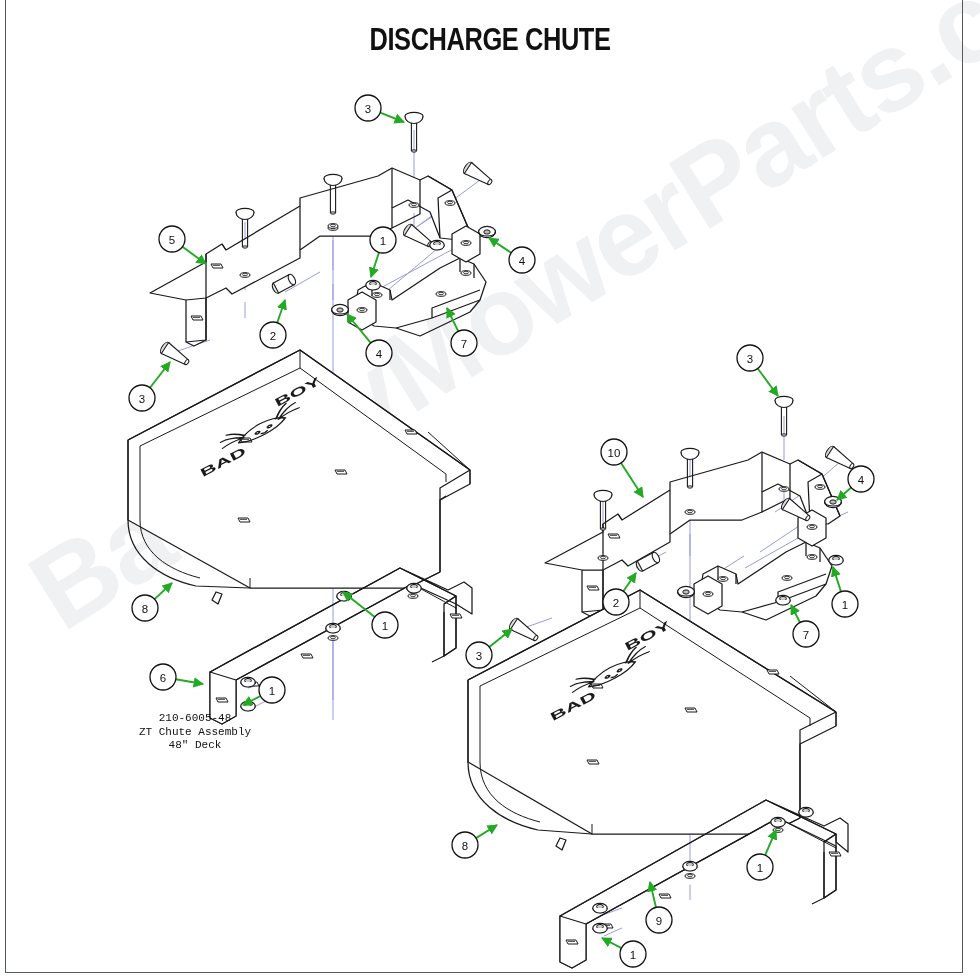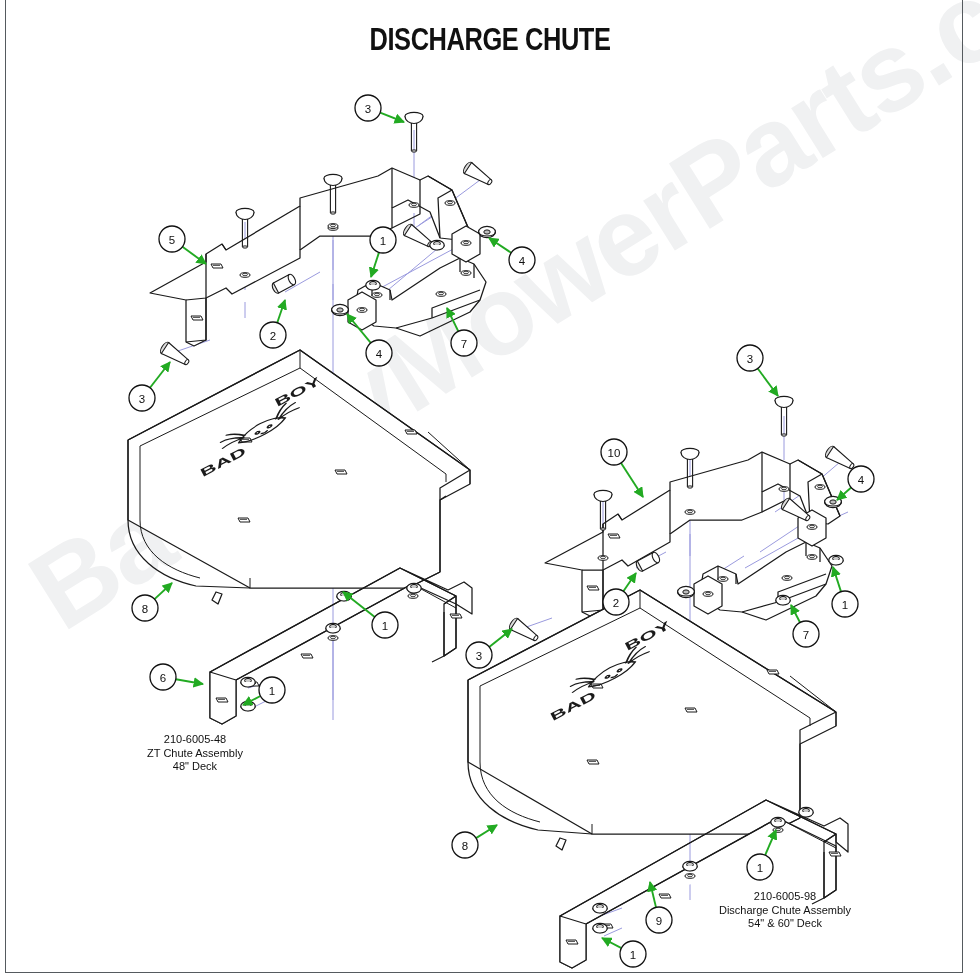--- a/index.html
+++ b/index.html
@@ -433,20 +433,17 @@
         <circle cx="659" cy="920" r="13"></circle>
         <text x="659" y="920.5">9</text>
       </g>
       <g class="bal">
         <line x1="621.4479314582868" y1="948.0376420429867" x2="602" y2="938" stroke="#22aa22" stroke-width="1.9" marker-end="url(#ghead)"></line>
         <circle cx="633" cy="954" r="13"></circle>
         <text x="633" y="954.5">1</text>
       </g>
     </svg>
 
-  <div class="cap" id="cap-left" style="left: 85px; top: 733px; width: 220px;">210-6005-48
+  <div class="cap" id="cap-left" style="left: 85px; top: 712px; width: 220px; font-family: Liberation Mono, monospace;">210-6005-48
 ZT Chute Assembly
 48" Deck</div>
-  <div class="cap" id="cap-right" style="left: 675px; top: 890px; width: 220px;">210-6005-98
-Discharge Chute Assembly
-54" &amp; 60" Deck</div>
 
 </div>
 
 </body></html>

